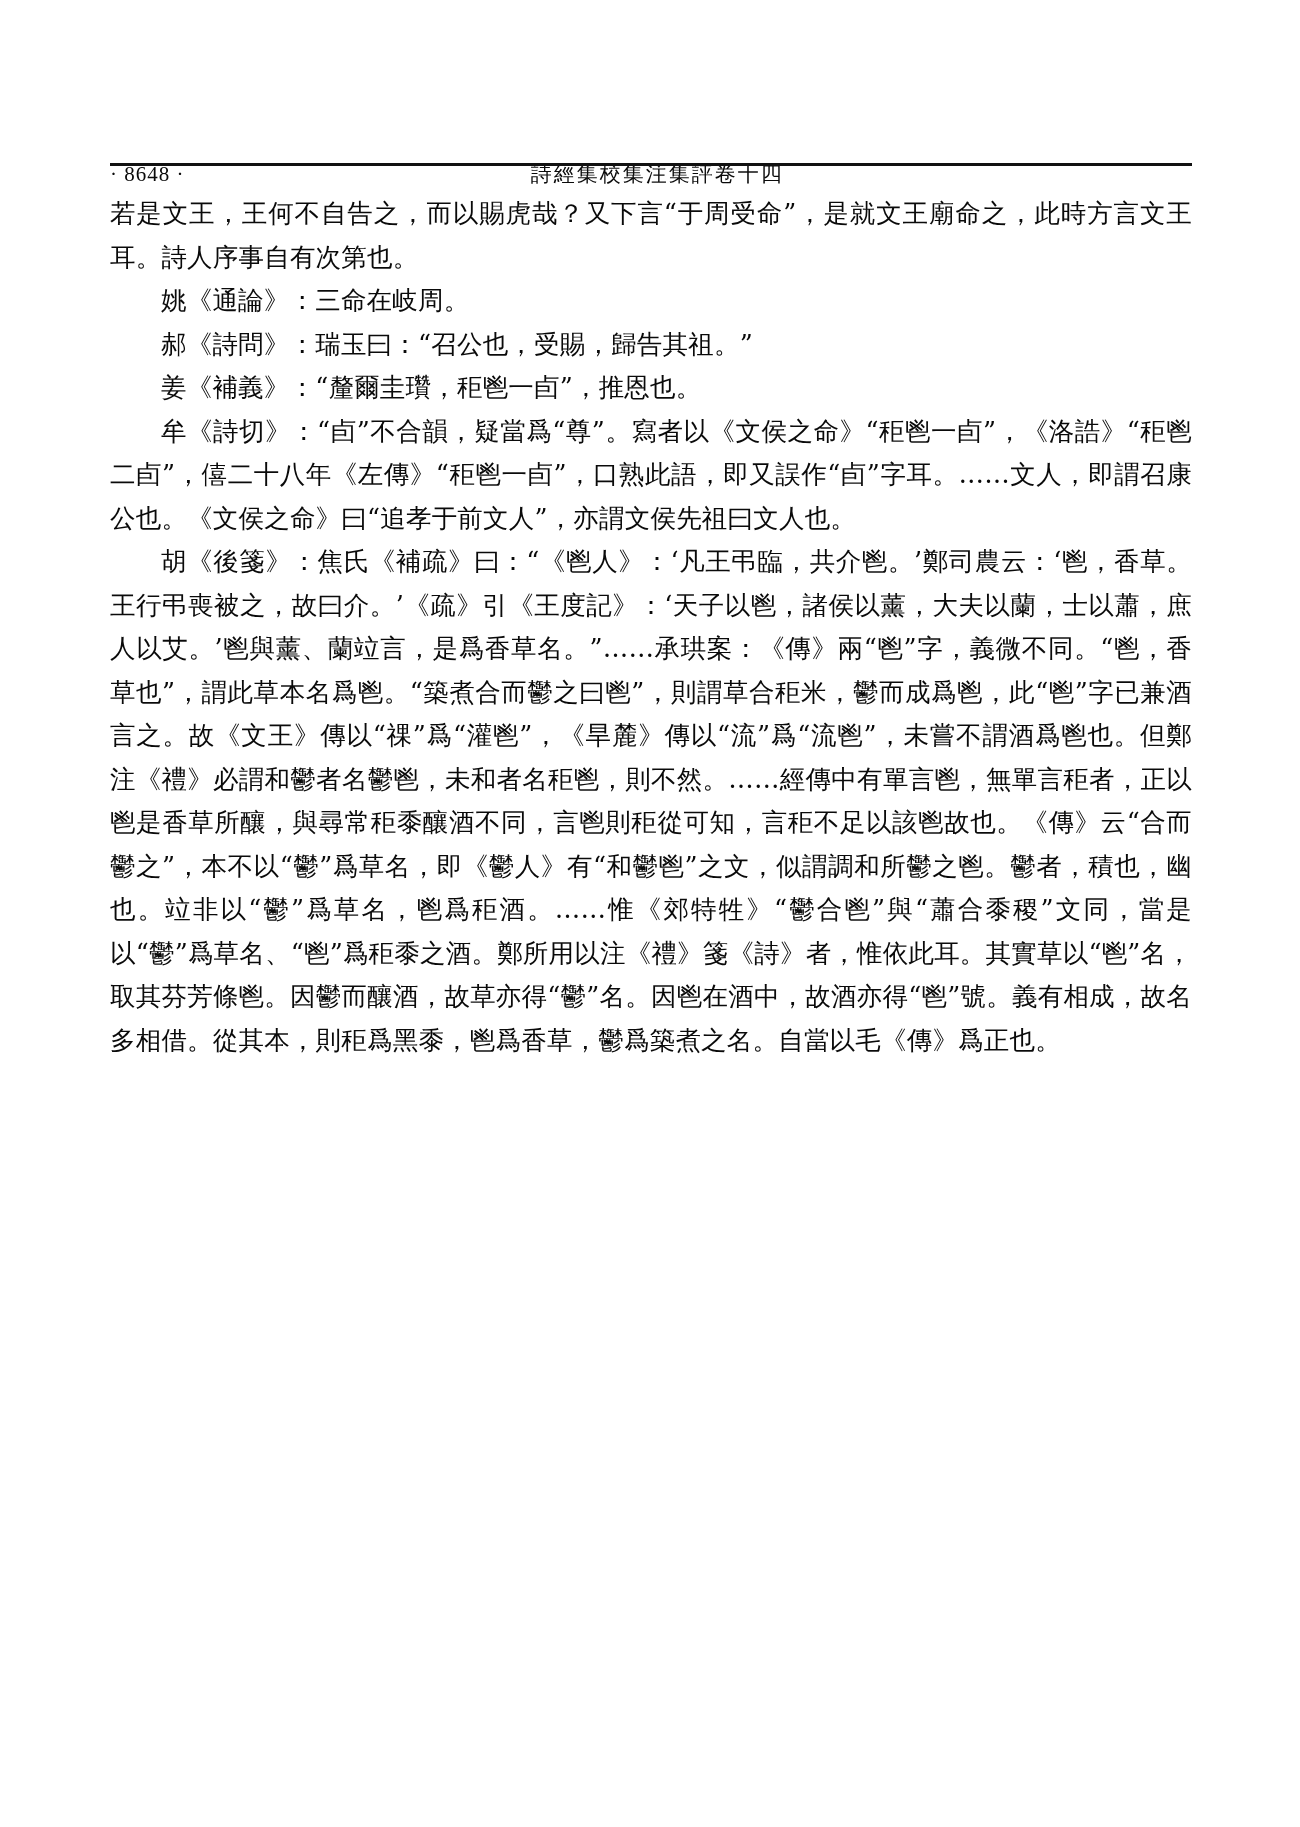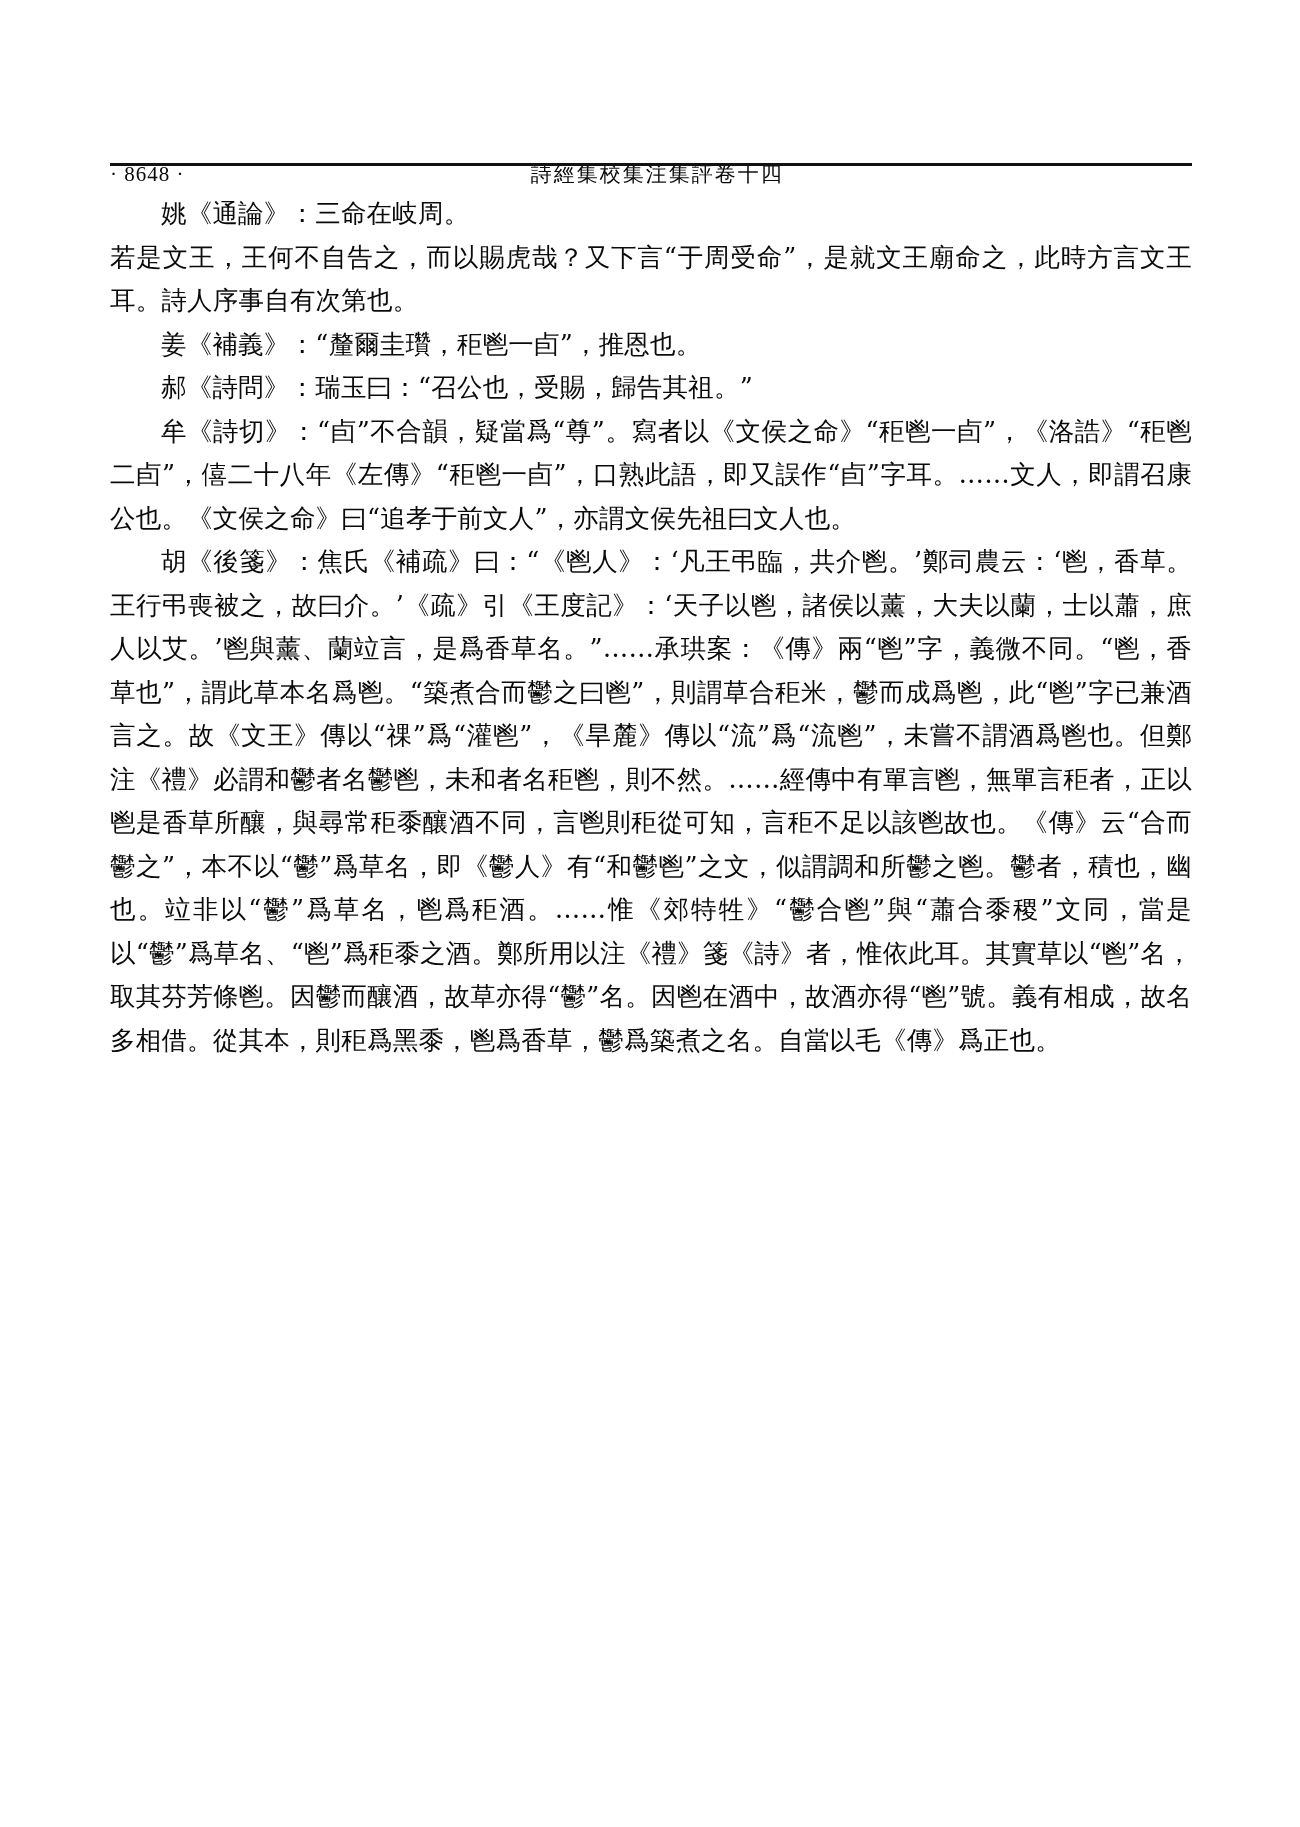--- a/index.html
+++ b/index.html
@@ -81,21 +81,21 @@
 <div class="page">
 
   <div class="header">
     <div class="page-num">· 8648 ·</div>
     <div class="running-title">詩經集校集注集評卷十四</div>
   </div>
 
   <div class="rule"></div>
 
   <div class="body">
+    <p class="para">若是文王，王何不自告之，而以賜虎哉？又下言“于周受命”，是就文王廟命之，此時方言文王耳。詩人序事自有次第也。</p>
     <p class="para indent">姚《通論》：三命在岐周。</p>
-    <p class="para">若是文王，王何不自告之，而以賜虎哉？又下言“于周受命”，是就文王廟命之，此時方言文王耳。詩人序事自有次第也。</p>
+    <p class="para indent">郝《詩問》：瑞玉曰：“召公也，受賜，歸告其祖。”</p>
     <p class="para indent">姜《補義》：“釐爾圭瓚，秬鬯一卣”，推恩也。</p>
-    <p class="para indent">郝《詩問》：瑞玉曰：“召公也，受賜，歸告其祖。”</p>
     <p class="para indent">牟《詩切》：“卣”不合韻，疑當爲“尊”。寫者以《文侯之命》“秬鬯一卣”，《洛誥》“秬鬯二卣”，僖二十八年《左傳》“秬鬯一卣”，口熟此語，即又誤作“卣”字耳。……文人，即謂召康公也。《文侯之命》曰“追孝于前文人”，亦謂文侯先祖曰文人也。</p>
     <p class="para indent">胡《後箋》：焦氏《補疏》曰：“《鬯人》：‘凡王弔臨，共介鬯。’鄭司農云：‘鬯，香草。王行弔喪被之，故曰介。’《疏》引《王度記》：‘天子以鬯，諸侯以薰，大夫以蘭，士以蕭，庶人以艾。’鬯與薰、蘭竝言，是爲香草名。”……承珙案：《傳》兩“鬯”字，義微不同。“鬯，香草也”，謂此草本名爲鬯。“築煮合而鬱之曰鬯”，則謂草合秬米，鬱而成爲鬯，此“鬯”字已兼酒言之。故《文王》傳以“祼”爲“灌鬯”，《旱麓》傳以“流”爲“流鬯”，未嘗不謂酒爲鬯也。但鄭注《禮》必謂和鬱者名鬱鬯，未和者名秬鬯，則不然。……經傳中有單言鬯，無單言秬者，正以鬯是香草所釀，與尋常秬黍釀酒不同，言鬯則秬從可知，言秬不足以該鬯故也。《傳》云“合而鬱之”，本不以“鬱”爲草名，即《鬱人》有“和鬱鬯”之文，似謂調和所鬱之鬯。鬱者，積也，幽也。竝非以“鬱”爲草名，鬯爲秬酒。……惟《郊特牲》“鬱合鬯”與“蕭合黍稷”文同，當是以“鬱”爲草名、“鬯”爲秬黍之酒。鄭所用以注《禮》箋《詩》者，惟依此耳。其實草以“鬯”名，取其芬芳條鬯。因鬱而釀酒，故草亦得“鬱”名。因鬯在酒中，故酒亦得“鬯”號。義有相成，故名多相借。從其本，則秬爲黑黍，鬯爲香草，鬱爲築煮之名。自當以毛《傳》爲正也。</p>
   </div>
 
 </div>
 
 </body></html>

